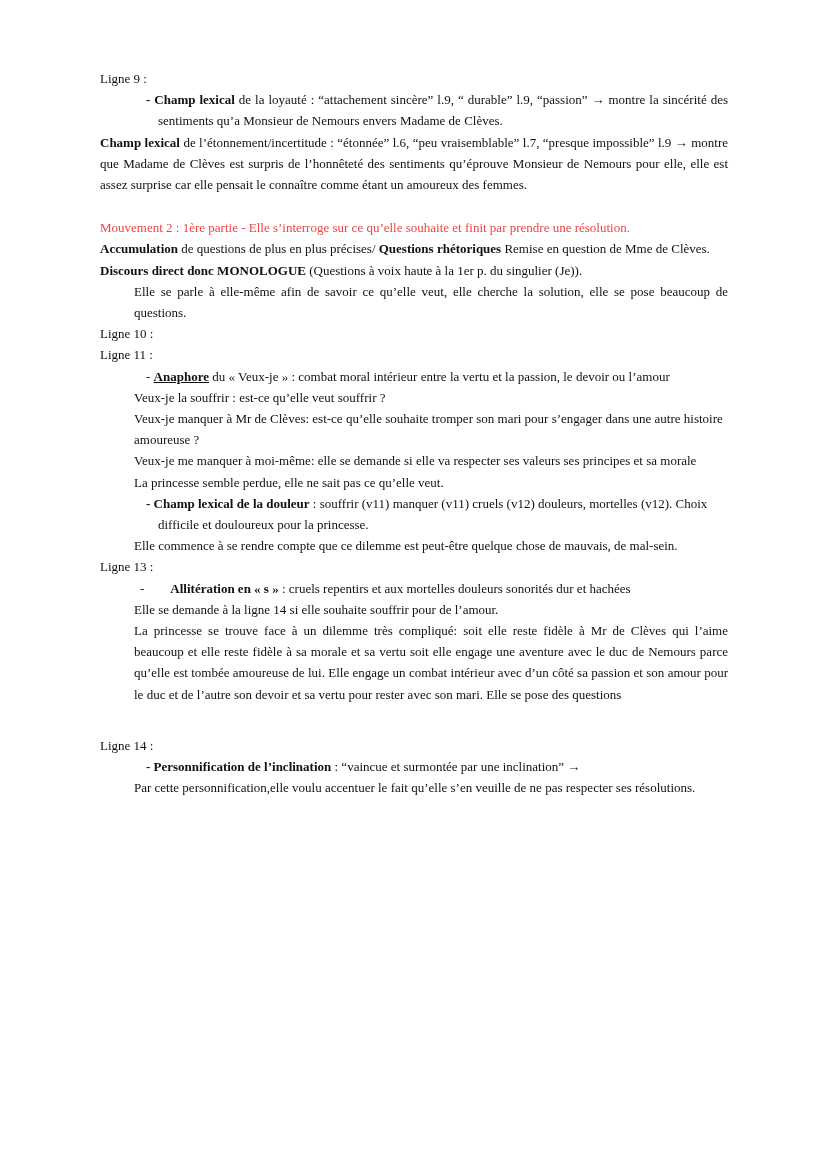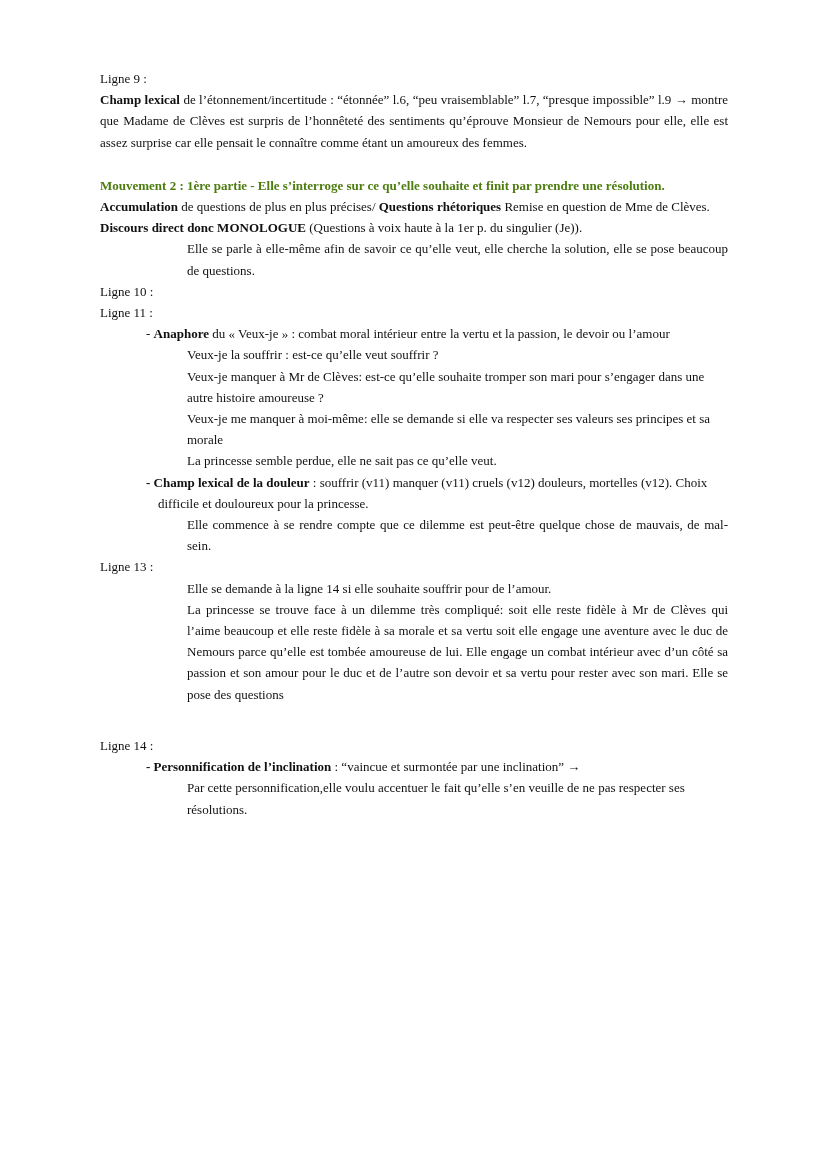--- a/index.html
+++ b/index.html
@@ -29,45 +29,46 @@
     text-align: justify;
     text-justify: inter-word;
     hyphens: none;
   }
   p {
     margin: 0;
     padding: 0;
   }
   
   .lvl0 { margin-left: 0; }
-  .lvl1 { margin-left: 87px; }
+  .lvl1 { margin-left: 34px; }
   .lvl1b { margin-left: 58px; text-indent: -12px; }
   .lvl-bullet {
     margin-left: 40px;
     padding-left: 38px;
     text-indent: -38px;
   }
   .green {
-    color: #4d7c0f;
-    font-weight: 700;
+    color: #ef4444;
+    font-weight: 400;
   }
   b, .b { font-weight: 700; }
-  .u { }
+  .u { text-decoration: underline; }
   .gap-md { height: 22px; }
   .gap-lg { height: 30px; }
   .nojust { text-align: left; }
 </style>
 </head>
 <body>
 
 <div class="page">
   <div class="doc-body">
 
     <p class="lvl0 nojust">Ligne 9 :</p>
 
+    <p class="lvl1b"><b>- Champ lexical</b><span> de la loyauté : “attachement sincère” l.9, “ durable” l.9, “passion” → montre la sincérité des sentiments qu’a Monsieur de Nemours envers Madame de Clèves.</span></p>
 
     <p class="lvl0"><b>Champ lexical</b><span> de l’étonnement/incertitude : “étonnée” l.6, “peu vraisemblable” l.7, “presque impossible” l.9 → montre que Madame de Clèves est surpris de l’honnêteté des sentiments qu’éprouve Monsieur de Nemours pour elle, elle est assez surprise car elle pensait le connaître comme étant un amoureux des femmes.</span></p>
 
     <div class="gap-md"></div>
 
     <p class="lvl0 green">Mouvement 2 : 1ère partie - Elle s’interroge sur ce qu’elle souhaite et finit par prendre une résolution.</p>
 
     <p class="lvl0"><b>Accumulation</b><span> de questions de plus en plus précises/ </span><b>Questions rhétoriques</b><span> Remise en question de Mme de Clèves.</span></p>
 
     <p class="lvl0 nojust"><b>Discours direct donc MONOLOGUE</b><span> (Questions à voix haute à la 1er p. du singulier (Je)).</span></p>
@@ -85,20 +86,21 @@
     <p class="lvl1 nojust">Veux-je manquer à Mr de Clèves: est-ce qu’elle souhaite tromper son mari pour s’engager dans une autre histoire amoureuse ?</p>
     <p class="lvl1 nojust">Veux-je me manquer à moi-même: elle se demande si elle va respecter ses valeurs ses principes et sa morale</p>
     <p class="lvl1 nojust">La princesse semble perdue, elle ne sait pas ce qu’elle veut.</p>
 
     <p class="lvl1b nojust"><b>- Champ lexical de la douleur</b><span> : souffrir (v11) manquer (v11) cruels (v12) douleurs, mortelles (v12). Choix difficile et douloureux pour la princesse.</span></p>
 
     <p class="lvl1">Elle commence à se rendre compte que ce dilemme est peut-être quelque chose de mauvais, de mal-sein.</p>
 
     <p class="lvl0 nojust">Ligne 13 :</p>
 
+    <p class="lvl-bullet"><span>-</span><span style="display:inline-block;width:26px"></span><b>Allitération en « s »</b><span> : cruels repentirs et aux mortelles douleurs sonorités dur et hachées</span></p>
 
     <p class="lvl1 nojust">Elle se demande à la ligne 14 si elle souhaite souffrir pour de l’amour.</p>
 
     <p class="lvl1">La princesse se trouve face à un dilemme très compliqué: soit elle reste fidèle à Mr de Clèves qui l’aime beaucoup et elle reste fidèle à sa morale et sa vertu soit elle engage une aventure avec le duc de Nemours parce qu’elle est tombée amoureuse de lui. Elle engage un combat intérieur avec d’un côté sa passion et son amour pour le duc et de l’autre son devoir et sa vertu pour rester avec son mari. Elle se pose des questions</p>
 
 
     <div class="gap-lg"></div>
 
     <p class="lvl0 nojust">Ligne 14 :</p>
 

